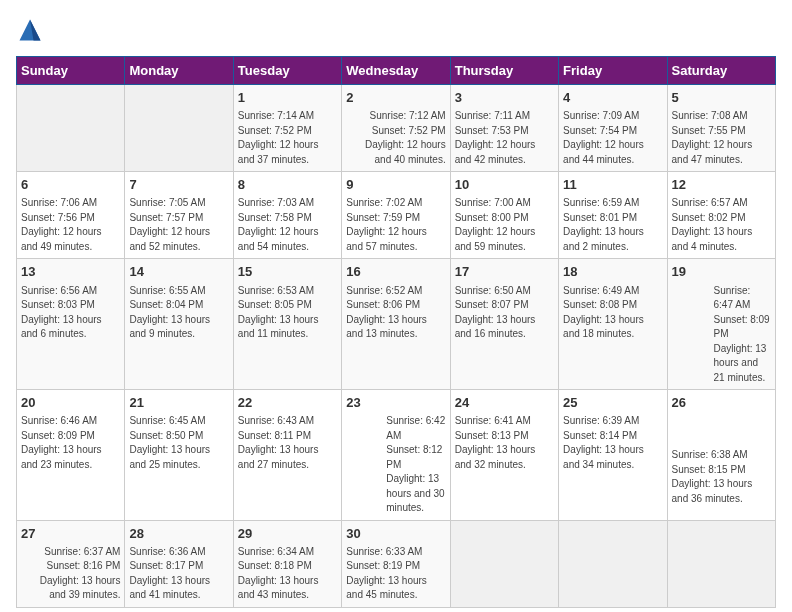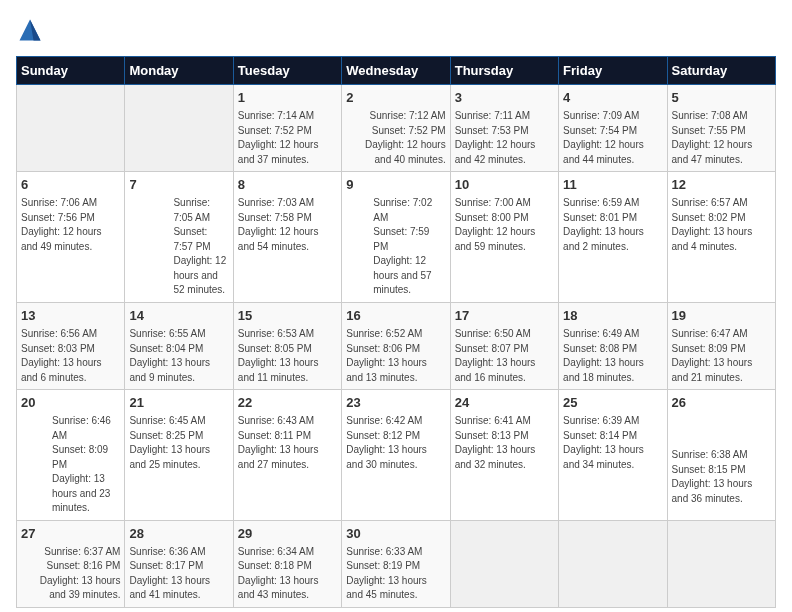--- a/index.html
+++ b/index.html
@@ -50,21 +50,21 @@
       font-size: 16px;
       font-weight: normal;
       color: #555;
     }
     table {
       width: 100%;
       border-collapse: collapse;
       font-size: 11px;
     }
     thead tr th {
-      background-color: #0f172a;
+      background-color: #701a75;
       color: #fff;
       padding: 6px 4px;
       text-align: left;
       font-size: 13px;
       font-weight: bold;
       border: 1px solid #1a5a9a;
     }
     tbody tr td {
       border: 1px solid #ccc;
       vertical-align: top;
@@ -168,33 +168,33 @@
       </tr>
       <tr>
         <td>
           <span class="day-num">6</span>
           <div class="day-info" style="white-space: pre-line;">Sunrise: 7:06 AM
 Sunset: 7:56 PM
 Daylight: 12 hours and 49 minutes.</div>
         </td>
         <td>
           <span class="day-num">7</span>
-          <div class="day-info" style="white-space: pre-line; margin-left: 44px;">Sunrise: 7:05 AM
+          <div class="day-info" style="white-space: pre-line;">Sunrise: 7:05 AM
 Sunset: 7:57 PM
 Daylight: 12 hours and 52 minutes.</div>
         </td>
         <td>
           <span class="day-num">8</span>
           <div class="day-info" style="white-space: pre-line;">Sunrise: 7:03 AM
 Sunset: 7:58 PM
 Daylight: 12 hours and 54 minutes.</div>
         </td>
         <td>
           <span class="day-num">9</span>
-          <div class="day-info" style="white-space: pre-line; margin-left: 27px;">Sunrise: 7:02 AM
+          <div class="day-info" style="white-space: pre-line;">Sunrise: 7:02 AM
 Sunset: 7:59 PM
 Daylight: 12 hours and 57 minutes.</div>
         </td>
         <td>
           <span class="day-num">10</span>
           <div class="day-info" style="white-space: pre-line;">Sunrise: 7:00 AM
 Sunset: 8:00 PM
 Daylight: 12 hours and 59 minutes.</div>
         </td>
         <td>
@@ -242,47 +242,47 @@
 Daylight: 13 hours and 16 minutes.</div>
         </td>
         <td>
           <span class="day-num">18</span>
           <div class="day-info" style="white-space: pre-line;">Sunrise: 6:49 AM
 Sunset: 8:08 PM
 Daylight: 13 hours and 18 minutes.</div>
         </td>
         <td>
           <span class="day-num">19</span>
-          <div class="day-info" style="white-space: pre-line;">Sunrise: 6:47 AM
+          <div class="day-info" style="white-space: pre-line; margin-left: 42px;">Sunrise: 6:47 AM
 Sunset: 8:09 PM
 Daylight: 13 hours and 21 minutes.</div>
         </td>
       </tr>
       <tr>
         <td>
           <span class="day-num">20</span>
-          <div class="day-info" style="white-space: pre-line; margin-left: 31px;">Sunrise: 6:46 AM
+          <div class="day-info" style="white-space: pre-line;">Sunrise: 6:46 AM
 Sunset: 8:09 PM
 Daylight: 13 hours and 23 minutes.</div>
         </td>
         <td>
           <span class="day-num">21</span>
           <div class="day-info" style="white-space: pre-line;">Sunrise: 6:45 AM
-Sunset: 8:25 PM
+Sunset: 8:50 PM
 Daylight: 13 hours and 25 minutes.</div>
         </td>
         <td>
           <span class="day-num">22</span>
           <div class="day-info" style="white-space: pre-line;">Sunrise: 6:43 AM
 Sunset: 8:11 PM
 Daylight: 13 hours and 27 minutes.</div>
         </td>
         <td>
           <span class="day-num">23</span>
-          <div class="day-info" style="white-space: pre-line;">Sunrise: 6:42 AM
+          <div class="day-info" style="white-space: pre-line; margin-left: 40px;">Sunrise: 6:42 AM
 Sunset: 8:12 PM
 Daylight: 13 hours and 30 minutes.</div>
         </td>
         <td>
           <span class="day-num">24</span>
           <div class="day-info" style="white-space: pre-line;">Sunrise: 6:41 AM
 Sunset: 8:13 PM
 Daylight: 13 hours and 32 minutes.</div>
         </td>
         <td>

